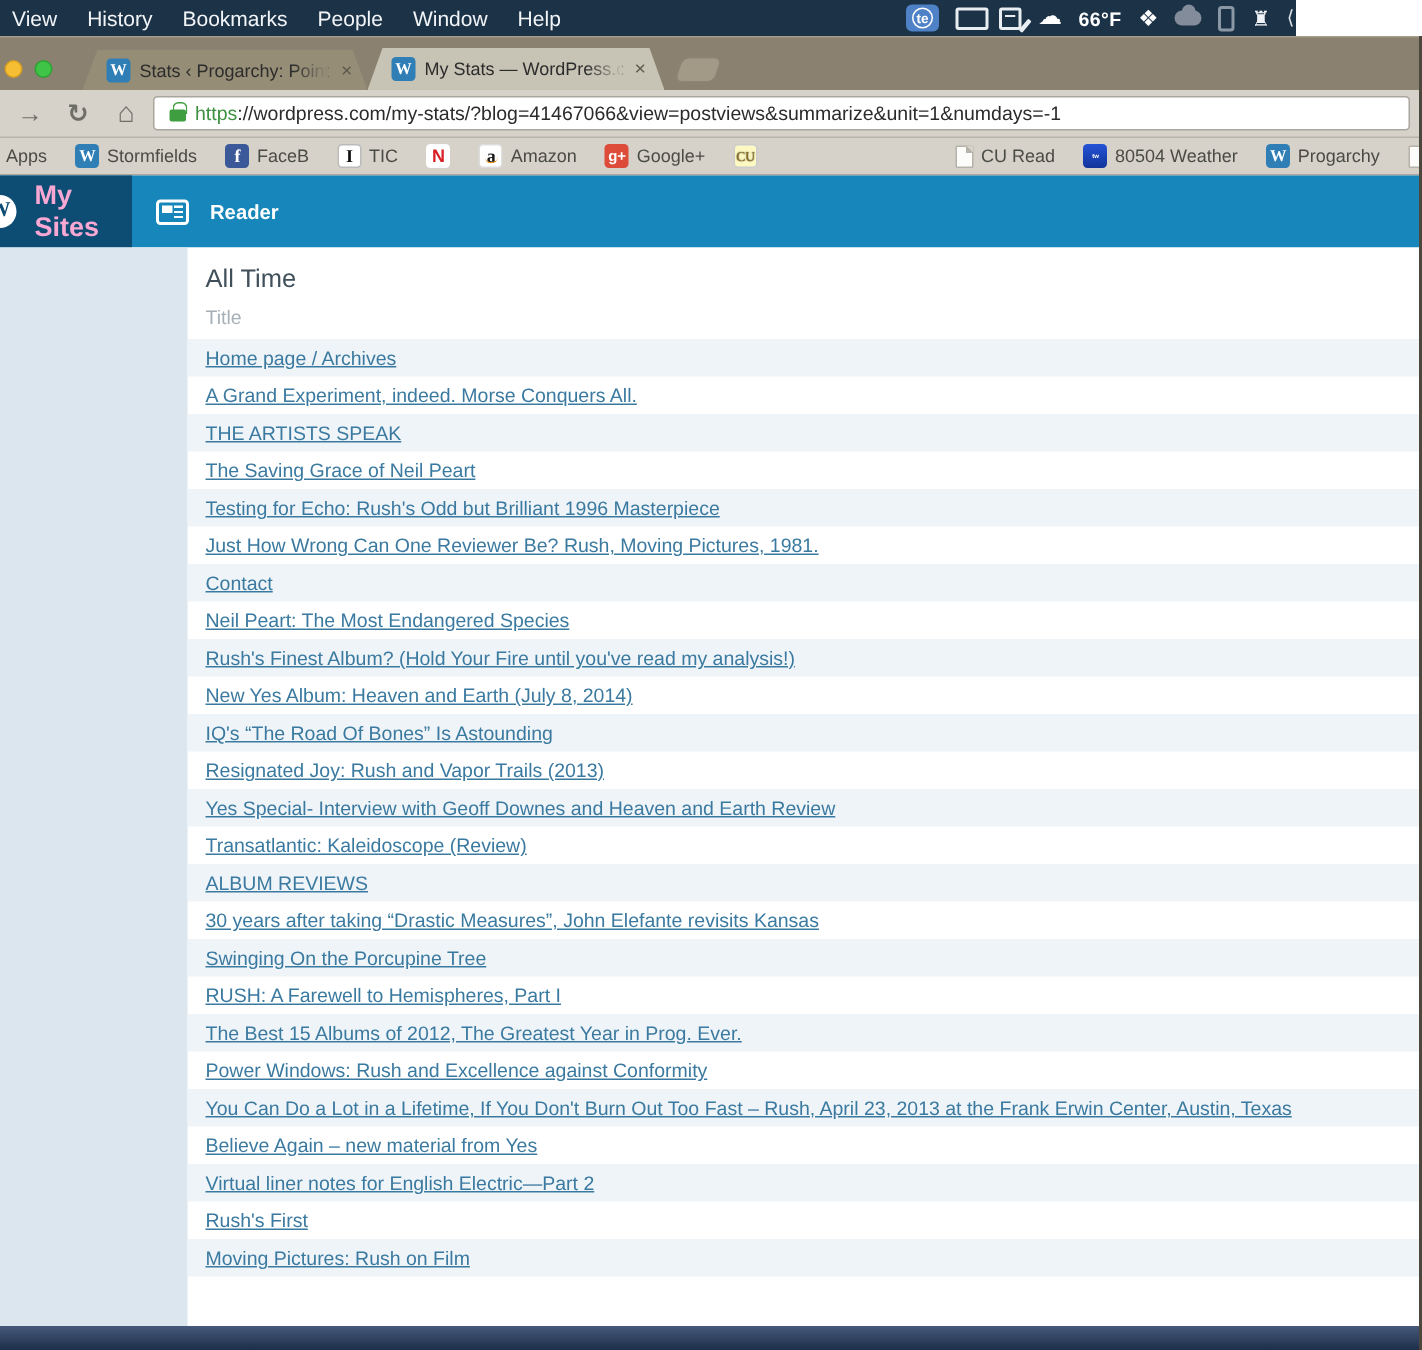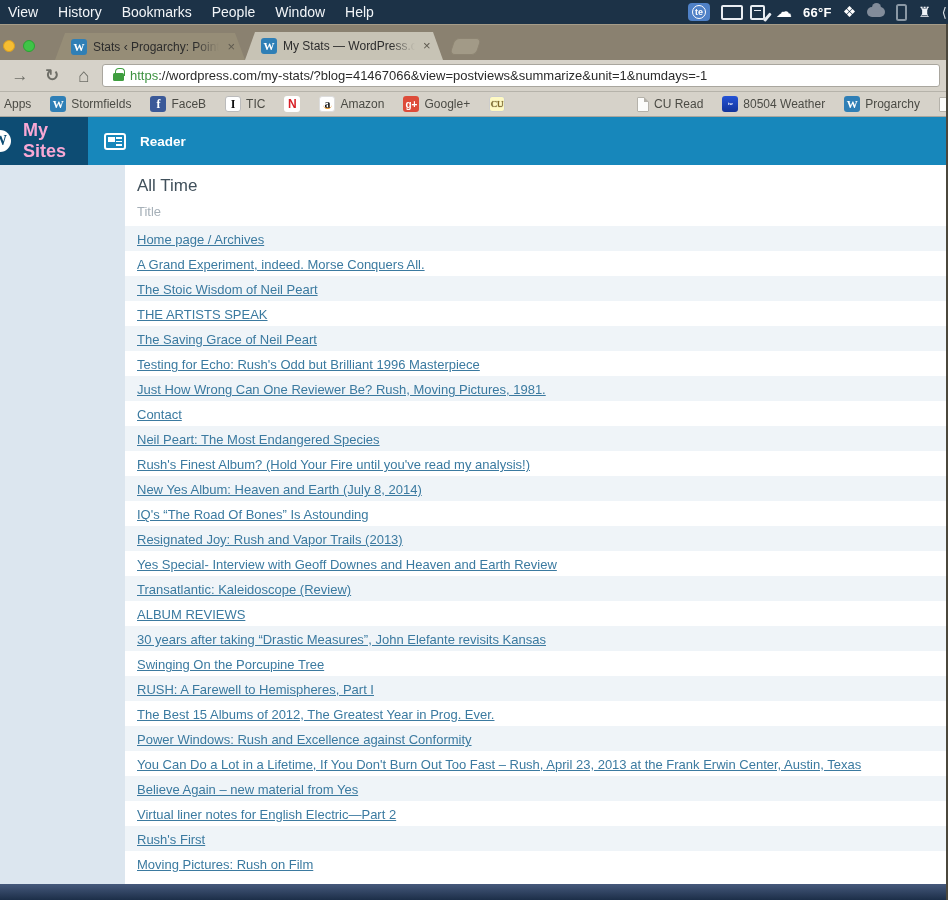--- a/index.html
+++ b/index.html
@@ -1,20 +1,20 @@
 <!DOCTYPE html>
 <html><head>
 <meta charset="utf-8">
 <style>
   * { margin:0; padding:0; box-sizing:border-box; }
   html,body { width:948px; height:900px; overflow:hidden; }
   body { font-family:"Liberation Sans","DejaVu Sans",sans-serif; position:relative; background:#fff; }
 
   
-  .menubar { position:absolute; top:0; left:0; width:948px; height:24px;
+  .menubar { position:absolute; top:0; left:0; width:864px; height:24px;
     background:#1c3247; display:flex; align-items:center; justify-content:space-between;
     overflow:hidden; }
   .menu-items { display:flex; align-items:center; padding-left:8px; }
   .menu-item { color:#f2f5f8; font-size:14px; padding:0 10px; line-height:24px; }
   .menu-item:first-child { padding-left:0; }
   .status-icons { display:flex; align-items:center; gap:11px; padding-right:0; margin-right:-4px; }
   .si { color:#fff; display:inline-flex; align-items:center; justify-content:center; }
   .si.te-badge-icon { width:22px; height:18px; background:#4f81c7; border-radius:4px;
     font-size:9px; font-weight:bold; color:#fff; position:relative; }
   .si.te-badge-icon::before { content:""; position:absolute; inset:2px 4px; border:1.2px solid #fff; border-radius:50%; }
@@ -234,21 +234,20 @@
 </div>
 
 <div class="page">
   <div class="sliver"></div>
   <div class="content">
     <h1 class="stats-heading">All Time</h1>
     <div class="col-title">Title</div>
     <div class="rows">
         <div class="row"><a class="post-link" href="#">Home page / Archives</a></div>
         <div class="row"><a class="post-link" href="#">A Grand Experiment, indeed. Morse Conquers All.</a></div>
-        <div class="row"><a class="post-link" href="#">The Stoic Wisdom of Neil Peart</a></div>
         <div class="row"><a class="post-link" href="#">THE ARTISTS SPEAK</a></div>
         <div class="row"><a class="post-link" href="#">The Saving Grace of Neil Peart</a></div>
         <div class="row"><a class="post-link" href="#">Testing for Echo: Rush's Odd but Brilliant 1996 Masterpiece</a></div>
         <div class="row"><a class="post-link" href="#">Just How Wrong Can One Reviewer Be? Rush, Moving Pictures, 1981.</a></div>
         <div class="row"><a class="post-link" href="#">Contact</a></div>
         <div class="row"><a class="post-link" href="#">Neil Peart: The Most Endangered Species</a></div>
         <div class="row"><a class="post-link" href="#">Rush's Finest Album? (Hold Your Fire until you've read my analysis!)</a></div>
         <div class="row"><a class="post-link" href="#">New Yes Album: Heaven and Earth (July 8, 2014)</a></div>
         <div class="row"><a class="post-link" href="#">IQ's “The Road Of Bones” Is Astounding</a></div>
         <div class="row"><a class="post-link" href="#">Resignated Joy: Rush and Vapor Trails (2013)</a></div>

